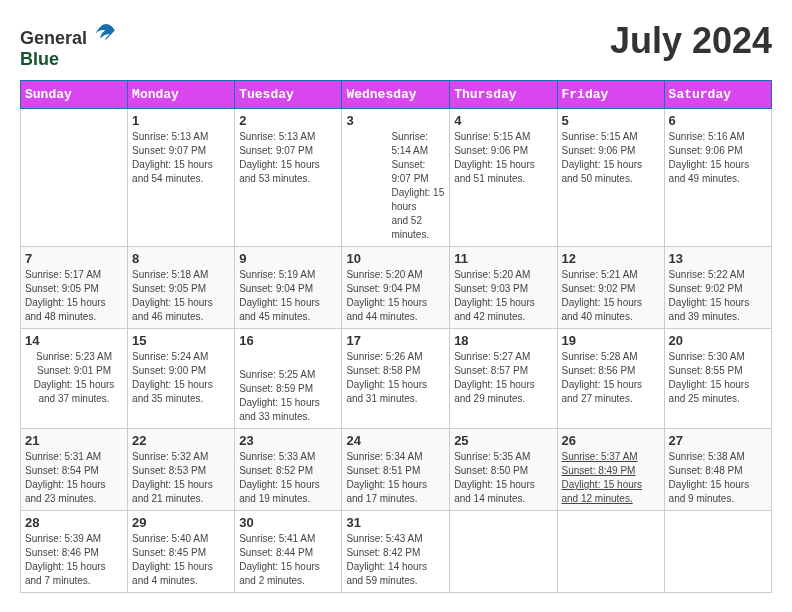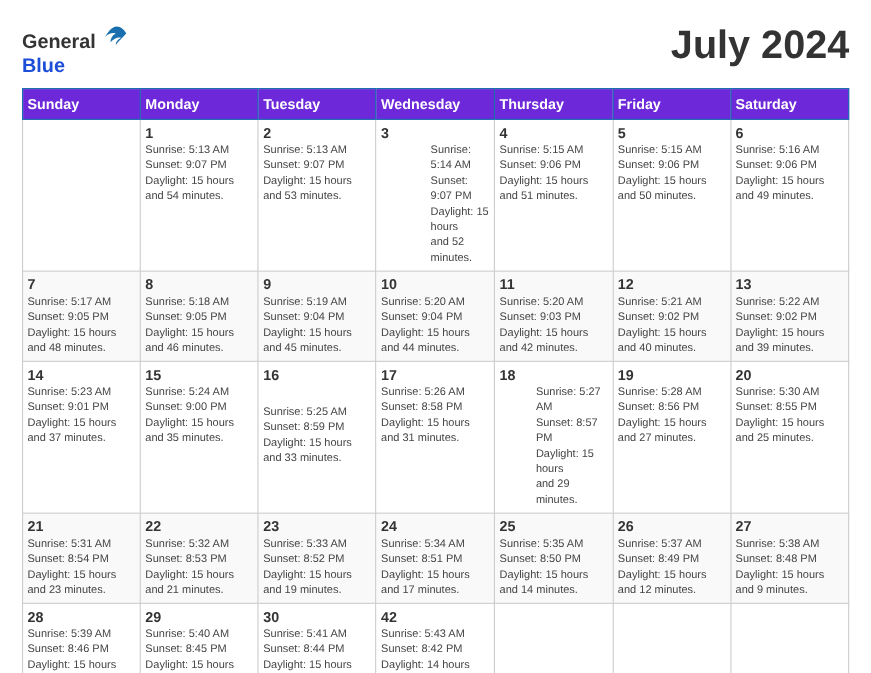--- a/index.html
+++ b/index.html
@@ -21,21 +21,21 @@
       align-items: flex-end;
     }
     .logo-text-general {
       font-size: 18px;
       font-weight: bold;
       color: #333;
     }
     .logo-text-blue {
       font-size: 18px;
       font-weight: bold;
-      color: #1d4ed8;
+      color: #14532d;
       margin-top: 17px;
     }
     .logo-icon {
       width: 24px;
       height: 24px;
       margin-left: 2px;
     }
     .title-block {
     }
     .month-year {
@@ -79,21 +79,21 @@
       font-size: 10px;
       color: #444;
       line-height: 1.4;
     }
     tr:nth-child(even) td {
       background-color: #f9f9f9;
     }
     tr:nth-child(odd) td {
       background-color: #ffffff;
     }
-    thead tr th { background-color: #6d28d9; }
+    thead tr th { background-color: #d946ef; font-family: Liberation Mono, monospace; }
   </style>
 </head>
 <body>
 
 <div class="header">
   <div class="logo">
     <div>
       <span class="logo-text-general">General</span>
       <svg class="logo-icon" viewBox="0 0 30 24" xmlns="http://www.w3.org/2000/svg">
         <path d="M15 2 C10 2 5 8 2 14 C6 10 10 9 14 10 C10 12 8 16 8 20 C12 16 16 14 20 15 C16 17 14 20 14 23 C18 18 22 14 26 10 C24 6 20 2 15 2Z" fill="#1a6faf"></path>
@@ -212,21 +212,21 @@
           <span class="day-number">13</span>
           <div class="day-info" style="white-space: pre-line;">Sunrise: 5:22 AM
 Sunset: 9:02 PM
 Daylight: 15 hours
 and 39 minutes.</div>
         </td>
       </tr>
       <tr>
         <td>
           <span class="day-number">14</span>
-          <div class="day-info" style="white-space: pre-line;">Sunrise: 5:23 AM
+          <div class="day-info" style="white-space: pre-line; text-align: center;">Sunrise: 5:23 AM
 Sunset: 9:01 PM
 Daylight: 15 hours
 and 37 minutes.</div>
         </td>
         <td>
           <span class="day-number">15</span>
           <div class="day-info" style="white-space: pre-line;">Sunrise: 5:24 AM
 Sunset: 9:00 PM
 Daylight: 15 hours
 and 35 minutes.</div>
@@ -240,21 +240,21 @@
         </td>
         <td>
           <span class="day-number">17</span>
           <div class="day-info" style="white-space: pre-line;">Sunrise: 5:26 AM
 Sunset: 8:58 PM
 Daylight: 15 hours
 and 31 minutes.</div>
         </td>
         <td>
           <span class="day-number">18</span>
-          <div class="day-info" style="white-space: pre-line; margin-left: 33px;">Sunrise: 5:27 AM
+          <div class="day-info" style="white-space: pre-line;">Sunrise: 5:27 AM
 Sunset: 8:57 PM
 Daylight: 15 hours
 and 29 minutes.</div>
         </td>
         <td>
           <span class="day-number">19</span>
           <div class="day-info" style="white-space: pre-line;">Sunrise: 5:28 AM
 Sunset: 8:56 PM
 Daylight: 15 hours
 and 27 minutes.</div>
@@ -298,21 +298,21 @@
         </td>
         <td>
           <span class="day-number">25</span>
           <div class="day-info" style="white-space: pre-line;">Sunrise: 5:35 AM
 Sunset: 8:50 PM
 Daylight: 15 hours
 and 14 minutes.</div>
         </td>
         <td>
           <span class="day-number">26</span>
-          <div class="day-info" style="white-space: pre-line;">Sunrise: 5:37 AM
+          <div class="day-info" style="white-space: pre-line; text-decoration: underline;">Sunrise: 5:37 AM
 Sunset: 8:49 PM
 Daylight: 15 hours
 and 12 minutes.</div>
         </td>
         <td>
           <span class="day-number">27</span>
           <div class="day-info" style="white-space: pre-line;">Sunrise: 5:38 AM
 Sunset: 8:48 PM
 Daylight: 15 hours
 and 9 minutes.</div>
@@ -334,21 +334,21 @@
 and 4 minutes.</div>
         </td>
         <td>
           <span class="day-number">30</span>
           <div class="day-info" style="white-space: pre-line;">Sunrise: 5:41 AM
 Sunset: 8:44 PM
 Daylight: 15 hours
 and 2 minutes.</div>
         </td>
         <td>
-          <span class="day-number">42</span>
+          <span class="day-number">31</span>
           <div class="day-info" style="white-space: pre-line;">Sunrise: 5:43 AM
 Sunset: 8:42 PM
 Daylight: 14 hours
 and 59 minutes.</div>
         </td>
         <td></td>
         <td></td>
         <td></td>
       </tr>
     </tbody>

